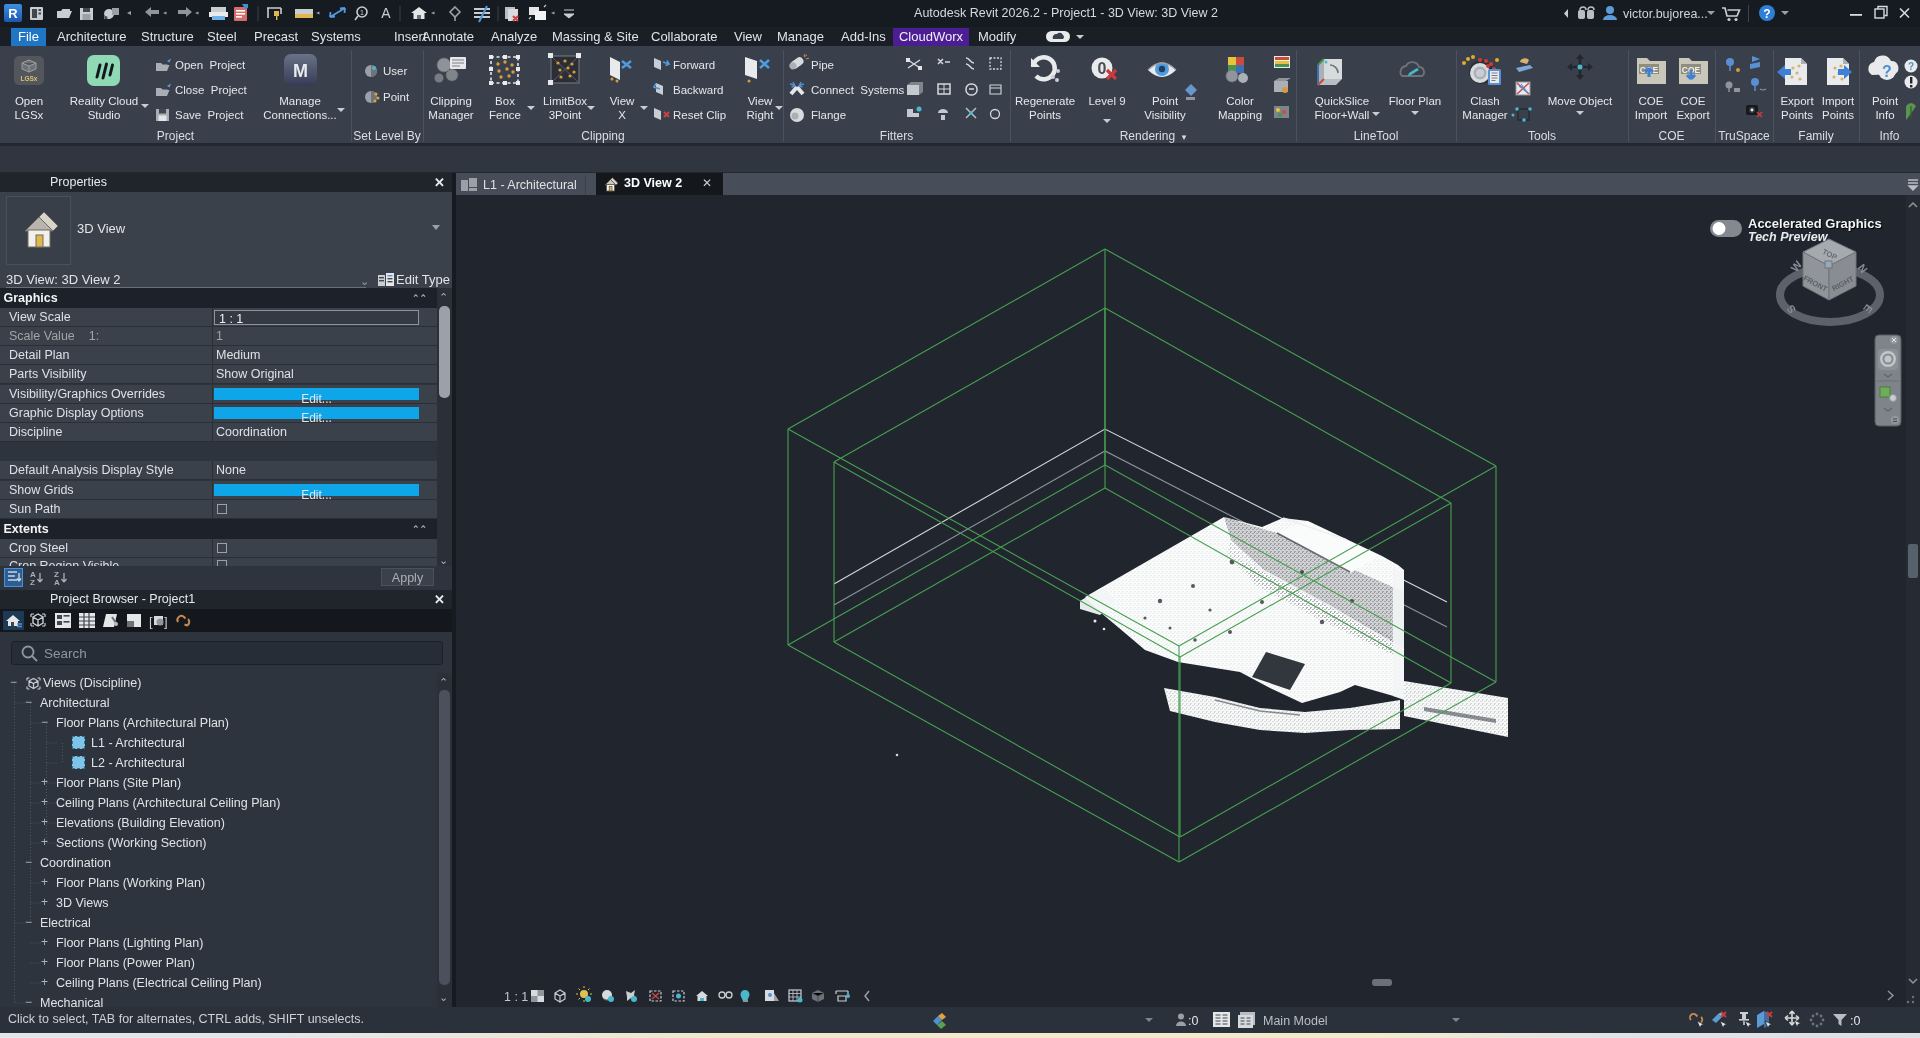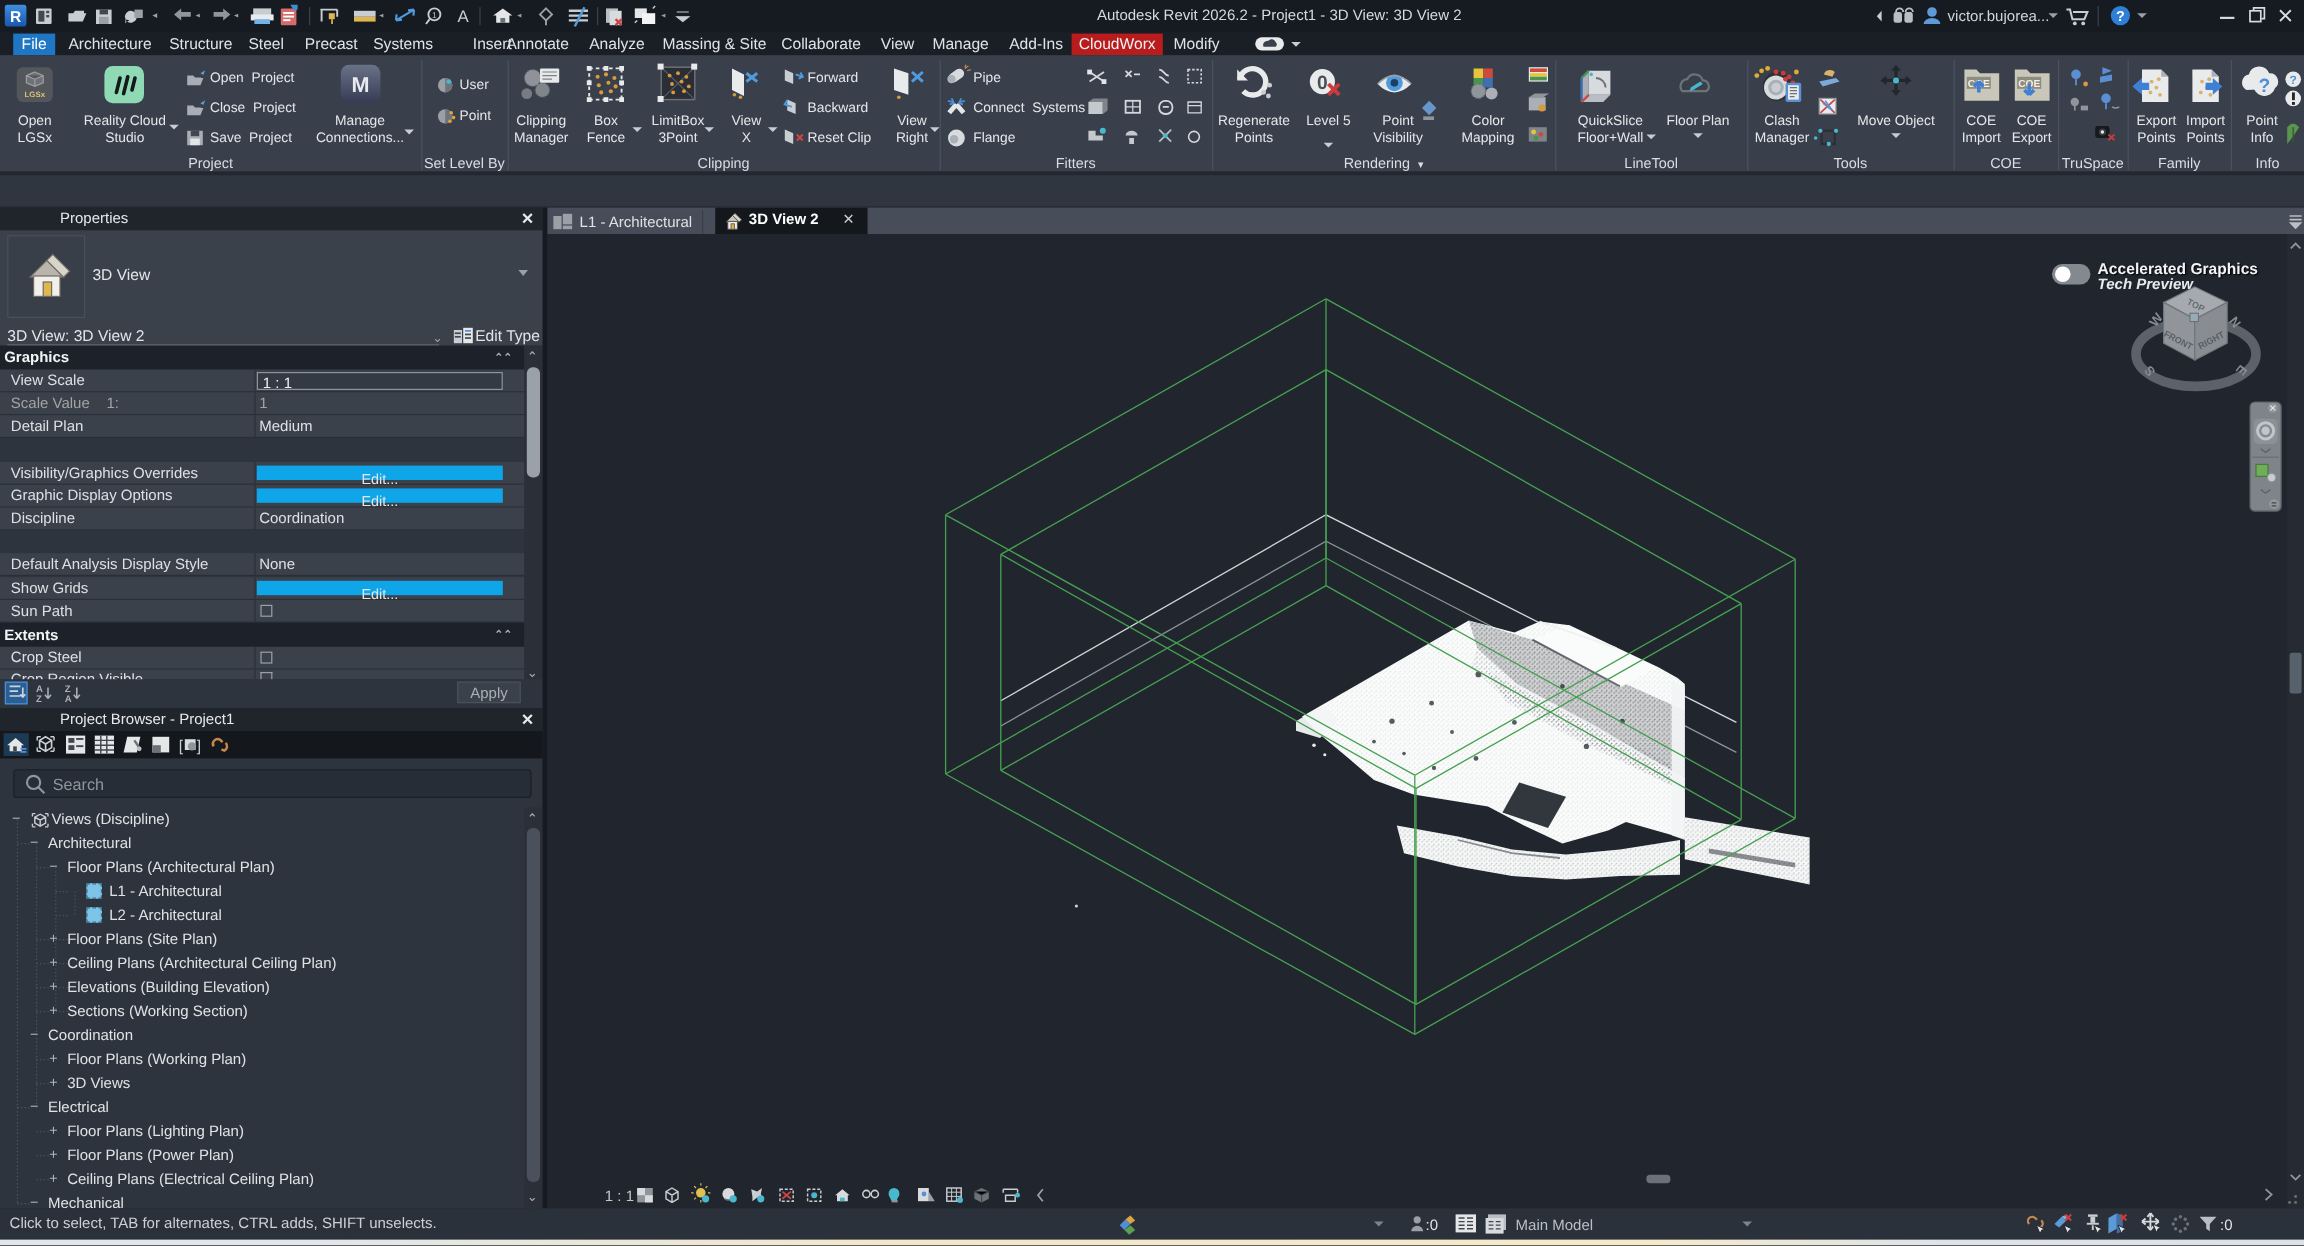--- a/index.html
+++ b/index.html
@@ -143,21 +143,21 @@
     <div class="mtab" style="left:254px">Precast</div>
     <div class="mtab" style="left:311px">Systems</div>
     <div class="mtab" style="left:394px">Insert</div>
     <div class="mtab" style="left:422px">Annotate</div>
     <div class="mtab" style="left:491px">Analyze</div>
     <div class="mtab" style="left:552px">Massing &amp; Site</div>
     <div class="mtab" style="left:651px">Collaborate</div>
     <div class="mtab" style="left:734px">View</div>
     <div class="mtab" style="left:777px">Manage</div>
     <div class="mtab" style="left:841px">Add-Ins</div>
-    <div class="mtab" style="left:893px;width:76px;background:#b91c1c;text-align:center;color:#f0f2f4">CloudWorx</div>
+    <div class="mtab" style="left:893px;width:76px;background:#4c1d95;text-align:center;color:#f0f2f4">CloudWorx</div>
     <div class="mtab" style="left:978px">Modify</div>
     <svg width="60" height="19" style="position:absolute;left:1040px;top:0">
       <rect x="6" y="4" width="24" height="11" rx="5.5" fill="#e8eaec"></rect>
       <path d="M13 12 a4 3.5 0 0 1 4 -5 a3.5 3.5 0 0 1 6 1 a2.8 2.8 0 0 1 0 4 z" fill="#39404c"></path>
       <path d="M36 8 l4 4 4 -4 z" fill="#c8cdd2"></path>
     </svg>
   </div>
   <div id="ribbon" class="abs">
     <div class="psep" style="left:351px"></div>
     <div class="psep" style="left:423px"></div>
@@ -526,21 +526,21 @@
     <div class="rbtn" style="left:529px;top:49px;width:72px">LimitBox<br>3Point</div>
     <div class="rbtn" style="left:586px;top:49px;width:72px">View<br>X</div>
     <div class="rsm" style="left:673px;top:12px">Forward</div>
     <div class="rsm" style="left:673px;top:37px">Backward</div>
     <div class="rsm" style="left:673px;top:62px">Reset Clip</div>
     <div class="rbtn" style="left:724px;top:49px;width:72px">View<br>Right</div>
     <div class="rsm" style="left:811px;top:12px">Pipe</div>
     <div class="rsm" style="left:811px;top:37px">Connect&nbsp; Systems</div>
     <div class="rsm" style="left:811px;top:62px">Flange</div>
     <div class="rbtn" style="left:1009px;top:49px;width:72px">Regenerate<br>Points</div>
-    <div class="rbtn" style="left:1071px;top:49px;width:72px">Level 5</div>
+    <div class="rbtn" style="left:1071px;top:49px;width:72px">Level 9</div>
     <div class="rbtn" style="left:1129px;top:49px;width:72px">Point<br>Visibility</div>
     <div class="rbtn" style="left:1204px;top:49px;width:72px">Color<br>Mapping</div>
     <div class="rbtn" style="left:1304px;top:49px;width:76px">QuickSlice<br>Floor+Wall</div>
     <div class="rbtn" style="left:1379px;top:49px;width:72px">Floor Plan</div>
     <div class="rbtn" style="left:1449px;top:49px;width:72px">Clash<br>Manager</div>
     <div class="rbtn" style="left:1544px;top:49px;width:72px">Move Object</div>
     <div class="rbtn" style="left:1615px;top:49px;width:72px">COE<br>Import</div>
     <div class="rbtn" style="left:1657px;top:49px;width:72px">COE<br>Export</div>
     <div class="rbtn" style="left:1761px;top:49px;width:72px">Export<br>Points</div>
     <div class="rbtn" style="left:1802px;top:49px;width:72px">Import<br>Points</div>
@@ -785,20 +785,25 @@
     <div class="prow" style="top:154px;height:19px">
         <span class="n gray">Scale Value &nbsp;&nbsp;&nbsp;1:</span>
         <span class="pvline"></span>
         <span class="v gray">1</span>
       </div>
     <div class="prow" style="top:173px;height:19px">
         <span class="n">Detail Plan</span>
         <span class="pvline"></span>
         <span class="v">Medium</span>
       </div>
+    <div class="prow" style="top:192px;height:19px">
+        <span class="n">Parts Visibility</span>
+        <span class="pvline"></span>
+        <span class="v">Show Original</span>
+      </div>
     <div class="prow" style="top:212px;height:19px">
         <span class="n">Visibility/Graphics Overrides</span>
         <span class="pvline"></span>
         <div class="editbtn">Edit...</div>
       </div>
     <div class="prow" style="top:231px;height:19px">
         <span class="n">Graphic Display Options</span>
         <span class="pvline"></span>
         <div class="editbtn">Edit...</div>
       </div>

